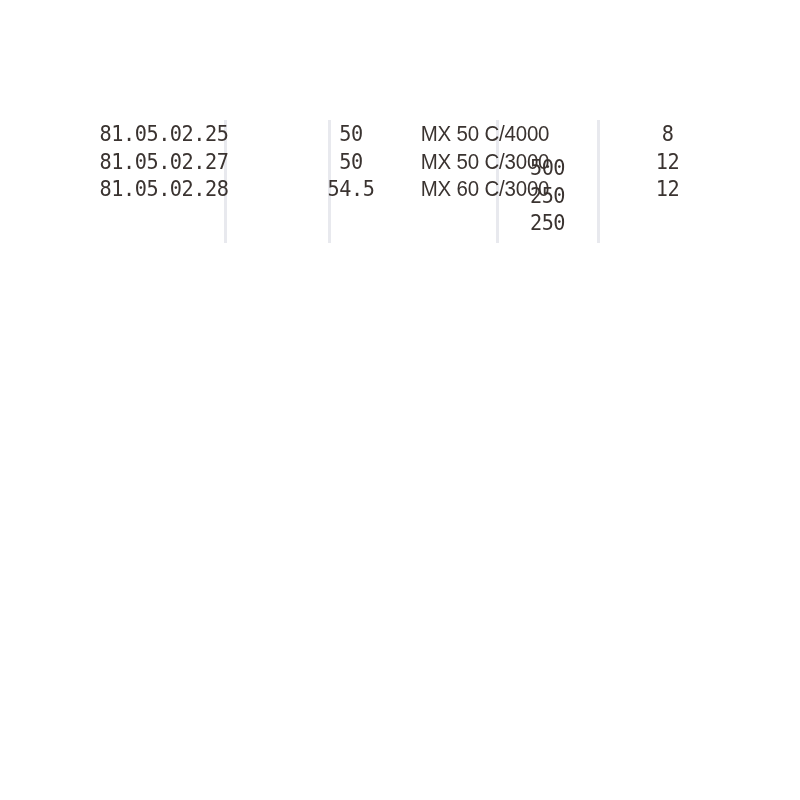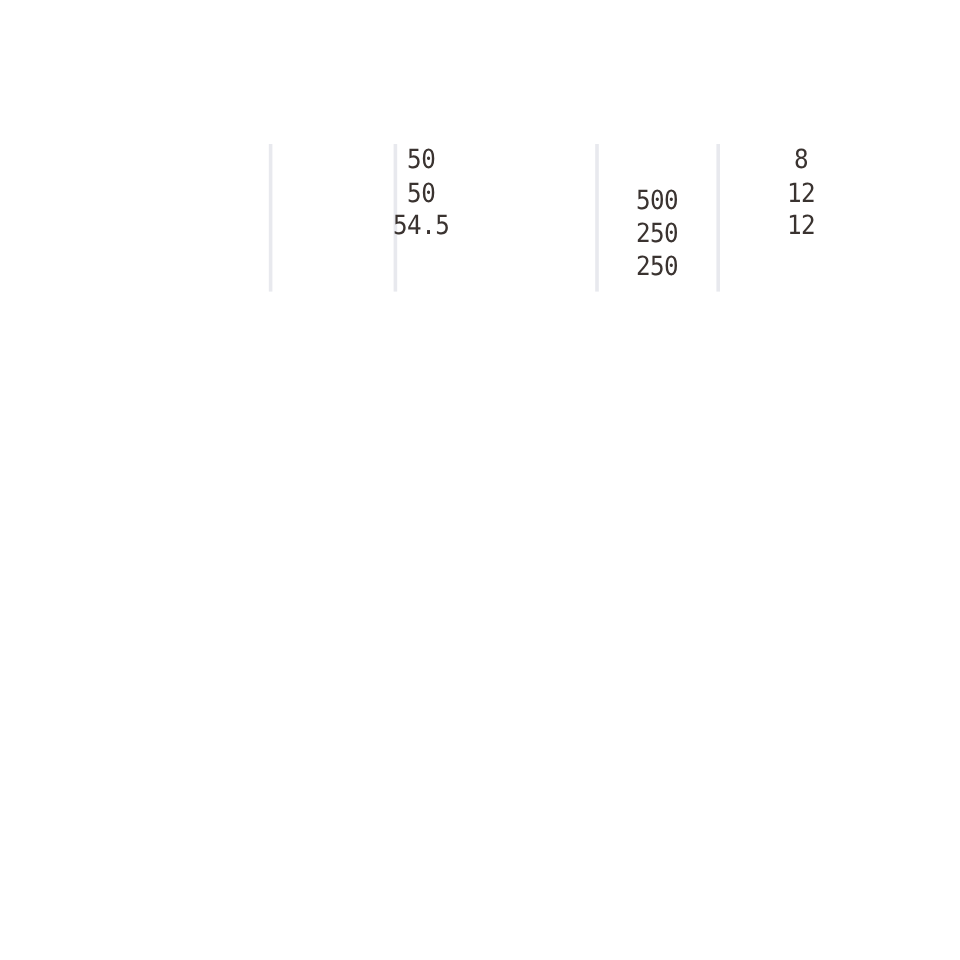--- a/index.html
+++ b/index.html
@@ -111,27 +111,37 @@
 <div id="spec-table">
 
 
   <div class="divider div-1"></div>
   <div class="divider div-2"></div>
   <div class="divider div-3"></div>
   <div class="divider div-4"></div>
 
   <div class="tbody">
 
+    <div class="col col-codigo">
+      <div class="cell">81.05.02.25</div>
+      <div class="cell">81.05.02.27</div>
+      <div class="cell">81.05.02.28</div>
+    </div>
 
     <div class="col col-tamanho">
       <div class="cell">50</div>
       <div class="cell">50</div>
       <div class="cell">54.5</div>
     </div>
 
+    <div class="col col-modelo">
+      <div class="cell">MX 50 C/4000</div>
+      <div class="cell">MX 50 C/3000</div>
+      <div class="cell">MX 60 C/3000</div>
+    </div>
 
     <div class="col col-cravos">
       <div class="cell">500</div>
       <div class="cell">250</div>
       <div class="cell">250</div>
     </div>
 
     <div class="col col-quantidade">
       <div class="cell">8</div>
       <div class="cell">12</div>

